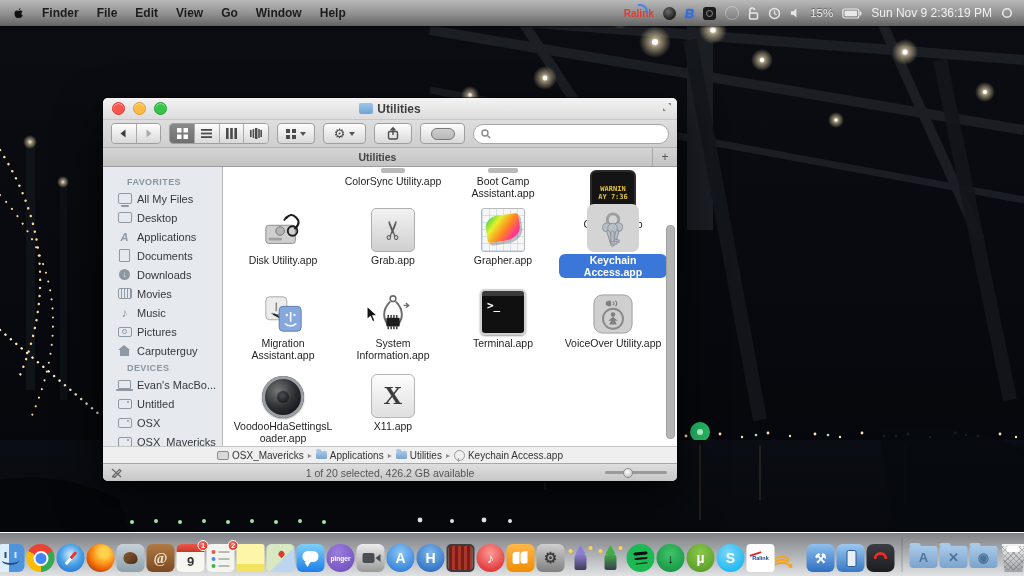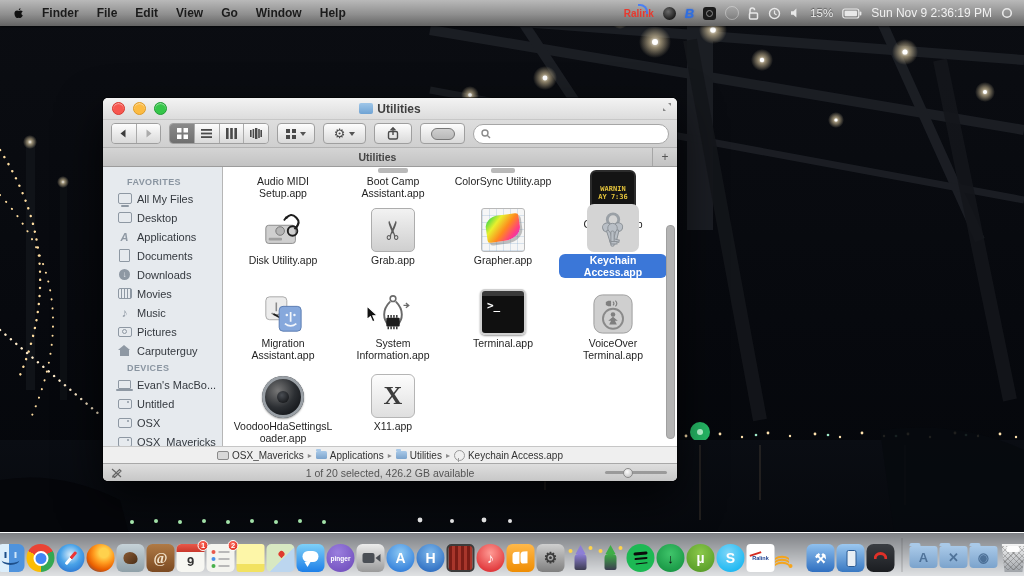--- a/index.html
+++ b/index.html
@@ -592,29 +592,28 @@
             <span class="si-disk"></span>
           </span>
           <span>OSX_Mavericks</span>
         </div>
     </div>
 
     <div class="content">
       <div class="grid">
         <div class="cell clipped">
           <div class="sliver none" style="width:24px"></div>
-          <div class="applabel">Audio MIDI Setup.app</div>
+        </div>
+        <div class="cell clipped">
+          <div class="sliver" style="width:24px"></div>
+          <div class="applabel">ColorSync Utility.app</div>
         </div>
         <div class="cell clipped">
           <div class="sliver" style="width:30px"></div>
           <div class="applabel">Boot Camp Assistant.app</div>
-        </div>
-        <div class="cell clipped">
-          <div class="sliver" style="width:24px"></div>
-          <div class="applabel">ColorSync Utility.app</div>
         </div>
 
         <div class="cell">
           <div class="iconwrap">
               <div class="ai ai-console">
             <span>WARNIN</span>
                 <span>AY 7:36</span>
           </div>
             </div>
           <div class="applabel">Console.app</div>
@@ -711,21 +710,21 @@
           <div class="iconwrap">
             <svg class="ai" viewBox="0 0 44 44">
               <rect x="2" y="2" width="40" height="40" rx="9" fill="#cfcfcf" stroke="#9a9a9a"></rect>
               <polygon points="17,8 20,8 20,14 17,14 14.5,12.5 14.5,9.5" fill="#7f7f7f"></polygon>
               <path d="M22 9 q2 2 0 4 M24.5 8 q3 3 0 6" stroke="#7f7f7f" stroke-width="1.2" fill="none"></path>
               <circle cx="22" cy="27" r="10.5" fill="none" stroke="#8a8a8a" stroke-width="2"></circle>
               <circle cx="22" cy="22.5" r="2.4" fill="#7f7f7f"></circle>
               <path d="M22 25 L17 29 L20 29 L18 33 L26 33 L24 29 L27 29 Z" fill="#7f7f7f"></path>
             </svg>
           </div>
-          <div class="applabel">VoiceOver Terminal.app</div>
+          <div class="applabel">VoiceOver Utility.app</div>
         </div>
         <div class="cell">
           <div class="iconwrap">
               <div class="ai ai-voodoo"></div>
             </div>
           <div class="applabel">VoodooHdaSettingsLoader.app</div>
         </div>
         <div class="cell">
           <div class="iconwrap">
               <div class="ai ai-x11">

